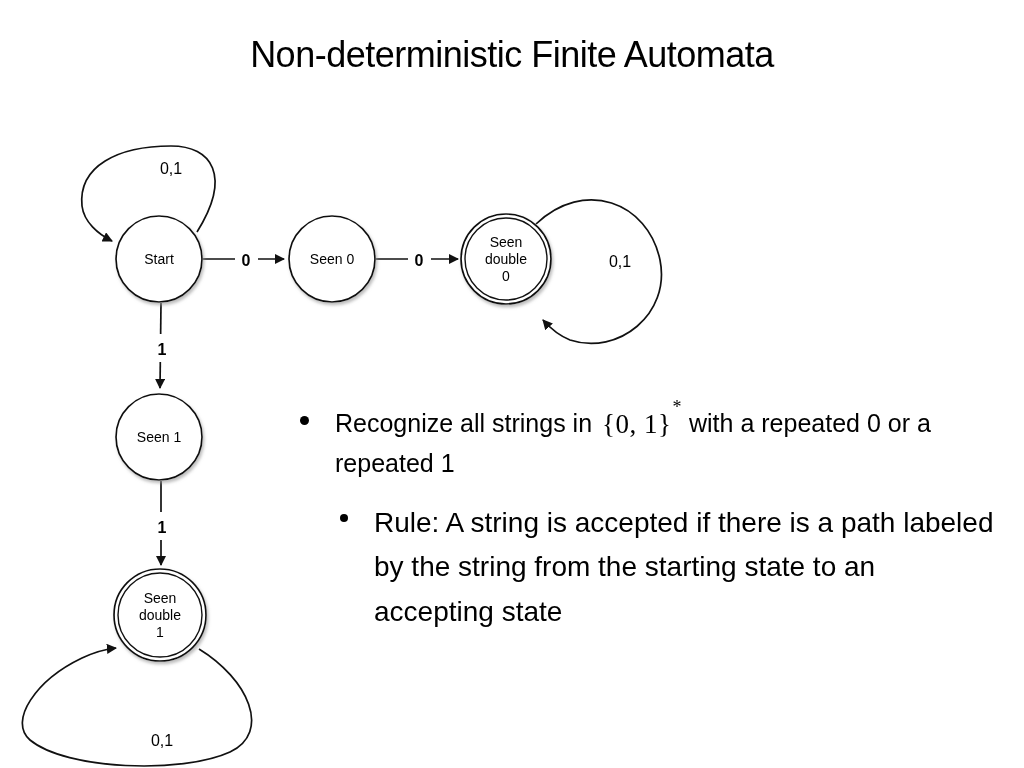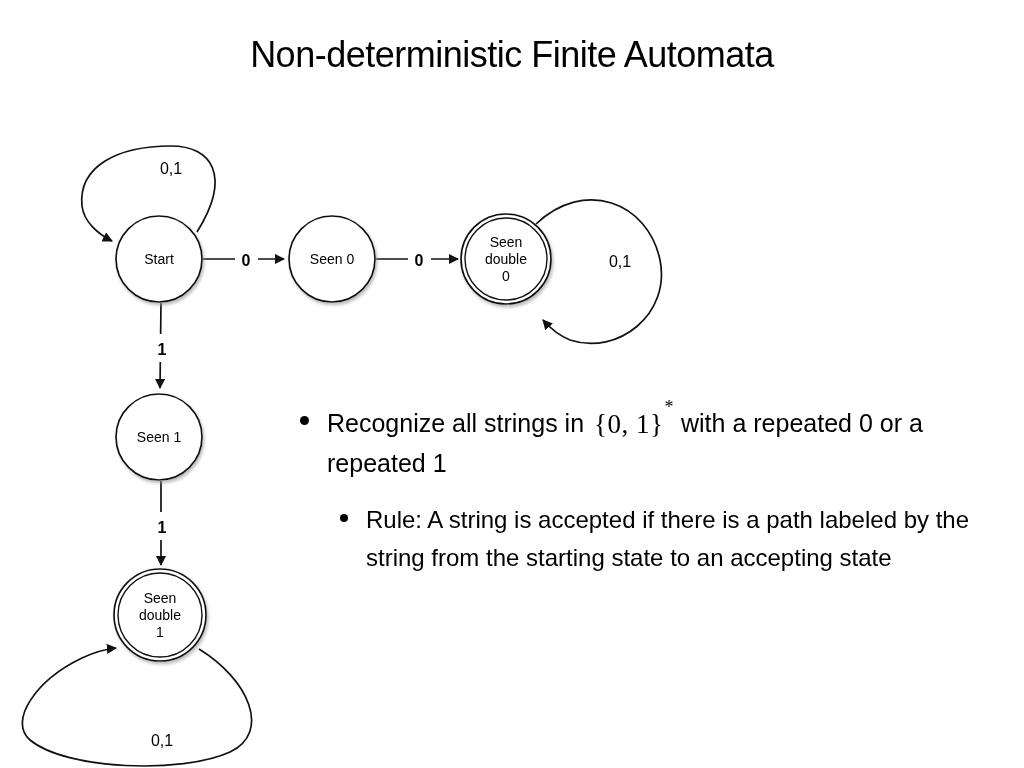--- a/index.html
+++ b/index.html
@@ -79,20 +79,21 @@
   
   #bullets {
     position: absolute;
     left: 300px;
     top: 402px;
     width: 700px;
   }
   .bullet-row {
     display: flex;
     align-items: flex-start;
+    gap: 8px;
   }
   .bullet-l1 { margin-left: 0px; }
   .bullet-l2 { margin-left: 40px; margin-top: 18px; }
 
   .bullet-dot {
     flex: 0 0 auto;
     margin-top: 14px;
     width: 9px;
     height: 9px;
     border-radius: 50%;
@@ -104,21 +105,21 @@
     margin-top: 13px;
   }
   .bullet-text {
     margin-left: 18px;
     font-family: "Liberation Sans", sans-serif;
     font-size: 25px;
     line-height: 1.56;
     color: #000000;
   }
   .bullet-l2 .bullet-text {
-    font-size: 24px;
+    font-size: 28px;
     line-height: 1.58;
   }
   .mathsym {
     font-family: "Liberation Serif", serif;
     font-size: 27px;
     padding: 0 7px 0 10px;
     letter-spacing: 0.5px;
     position: relative;
     top: 1px;
   }

